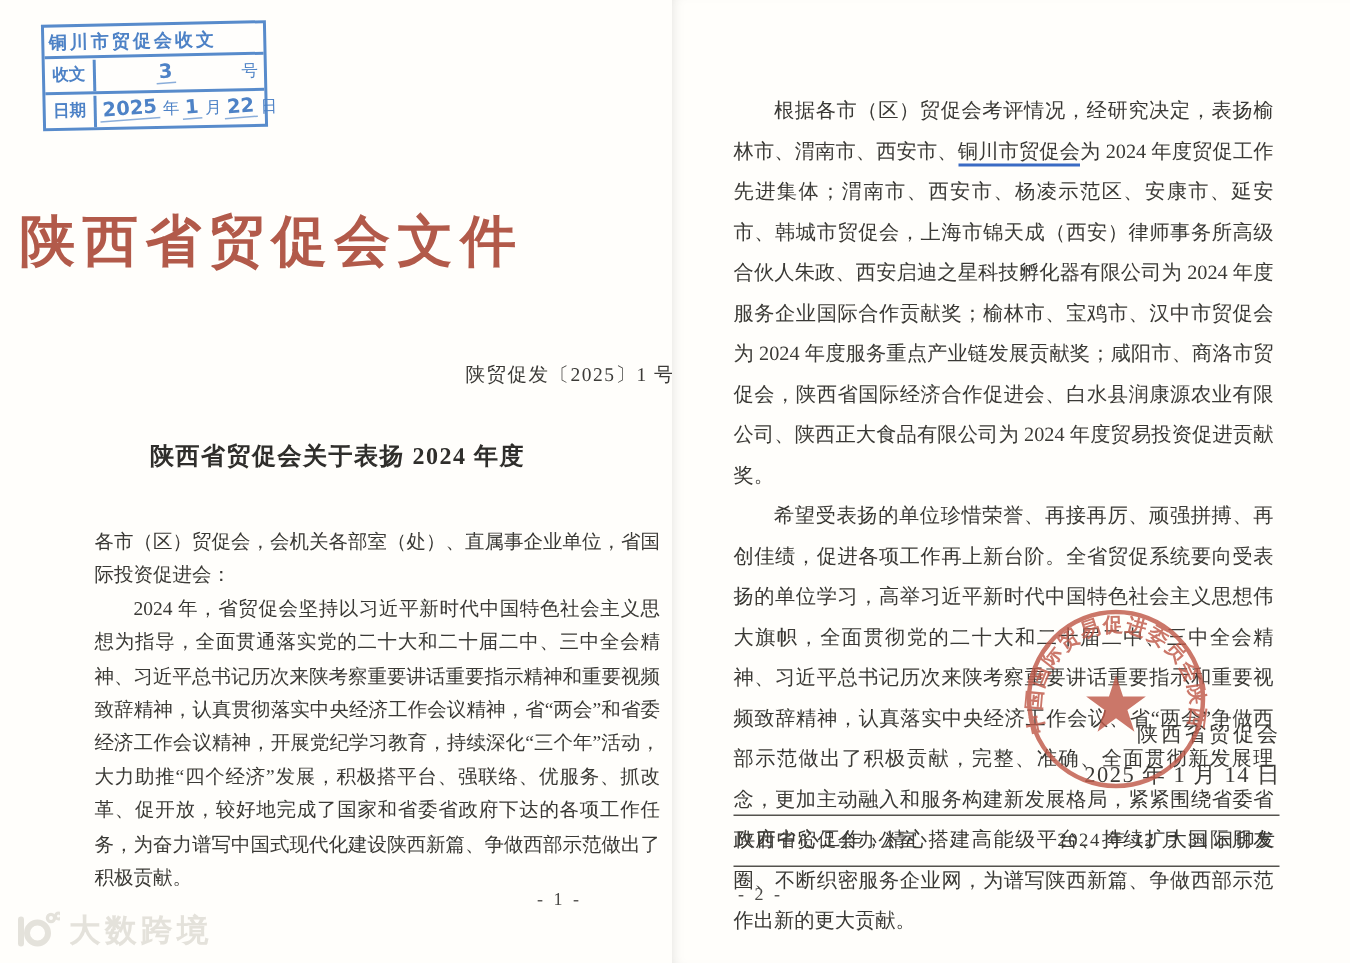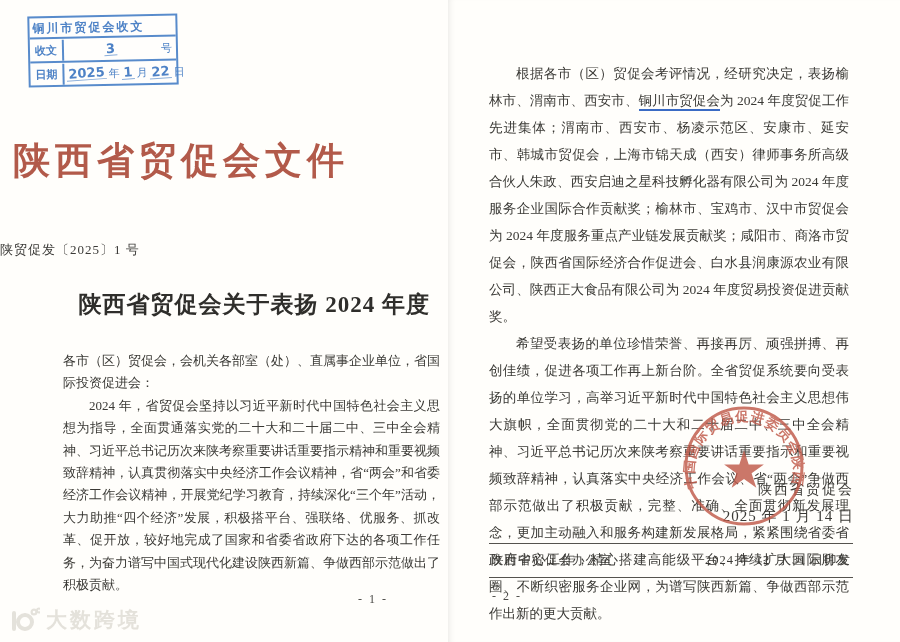--- a/index.html
+++ b/index.html
@@ -41,25 +41,25 @@
   }
 
   
   .masthead{
     position:absolute;top:136px;left:0;width:362px;
     text-align:center;font-size:37px;font-weight:700;
     letter-spacing:5px;color:#b25a4a;white-space:nowrap;
   }
   .docnum{
     position:absolute;top:241px;left:0;width:450px;
-    text-align:left;font-size:13px;color:#3b3a37;letter-spacing:1px;
+    text-align:right;font-size:13px;color:#3b3a37;letter-spacing:1px;
   }
   .doc-title{
     position:absolute;top:292px;left:20px;width:410px;
-    text-align:right;font-size:23px;font-weight:700;color:#2f2e2b;
+    text-align:center;font-size:16px;font-weight:700;color:#2f2e2b;
     line-height:26px;letter-spacing:1px;
   }
 
   
   .body1{
     position:absolute;top:350px;left:63px;width:377px;
     font-size:13px;line-height:22.4px;color:#3a3935;text-align:justify;
   }
   .body2{
     position:absolute;top:60px;left:41px;width:360px;

